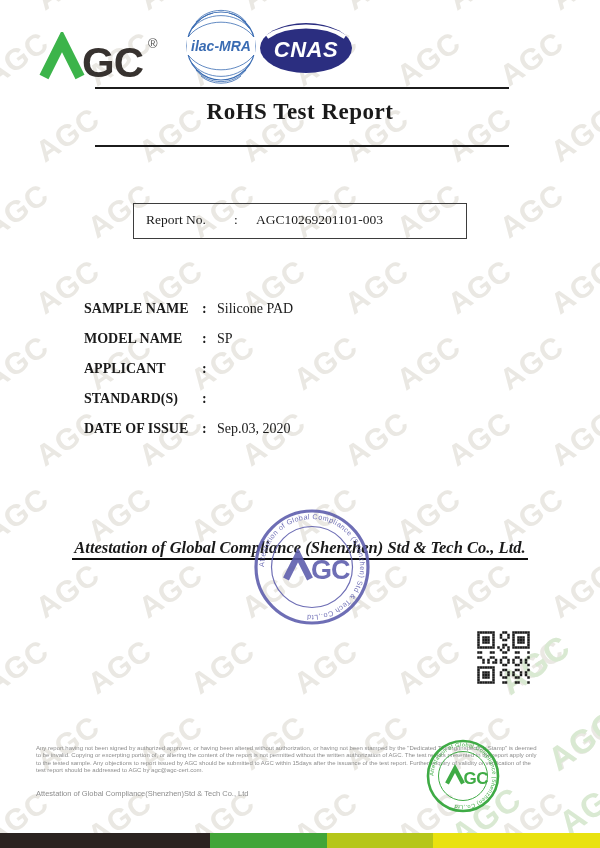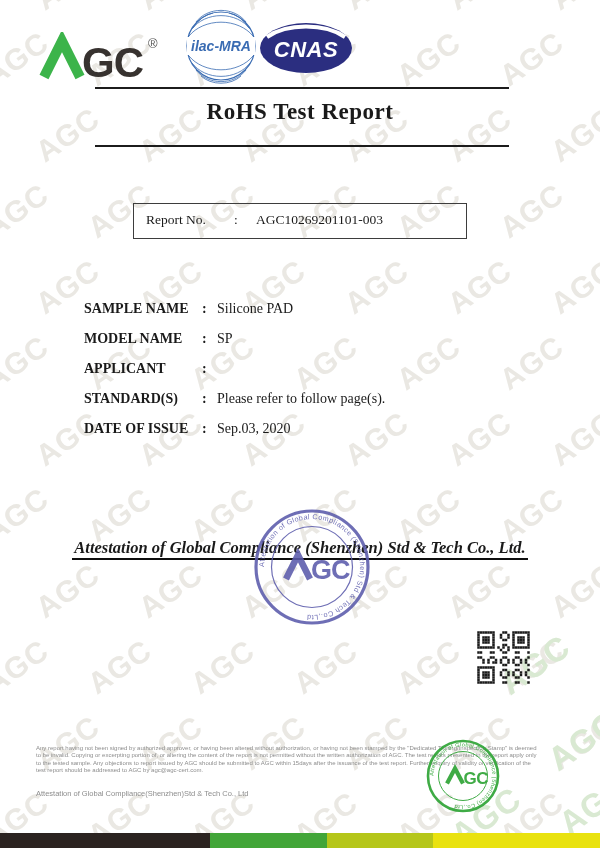--- a/index.html
+++ b/index.html
@@ -200,21 +200,20 @@
         <span class="info-colon">:</span>
         <span class="info-value">SP</span>
       </div>
       <div class="info-row">
         <span class="info-label">APPLICANT</span>
         <span class="info-colon">:</span>
       </div>
       <div class="info-row">
         <span class="info-label">STANDARD(S)</span>
         <span class="info-colon">:</span>
-        <span class="info-value">Please refer to follow page(s).</span>
       </div>
       <div class="info-row">
         <span class="info-label">DATE OF ISSUE</span>
         <span class="info-colon">:</span>
         <span class="info-value">Sep.03, 2020</span>
       </div>
     </div>
 
     <div class="company-heading">
       <span>Attestation of Global Compliance (Shenzhen) Std &amp; Tech Co., Ltd.</span>

